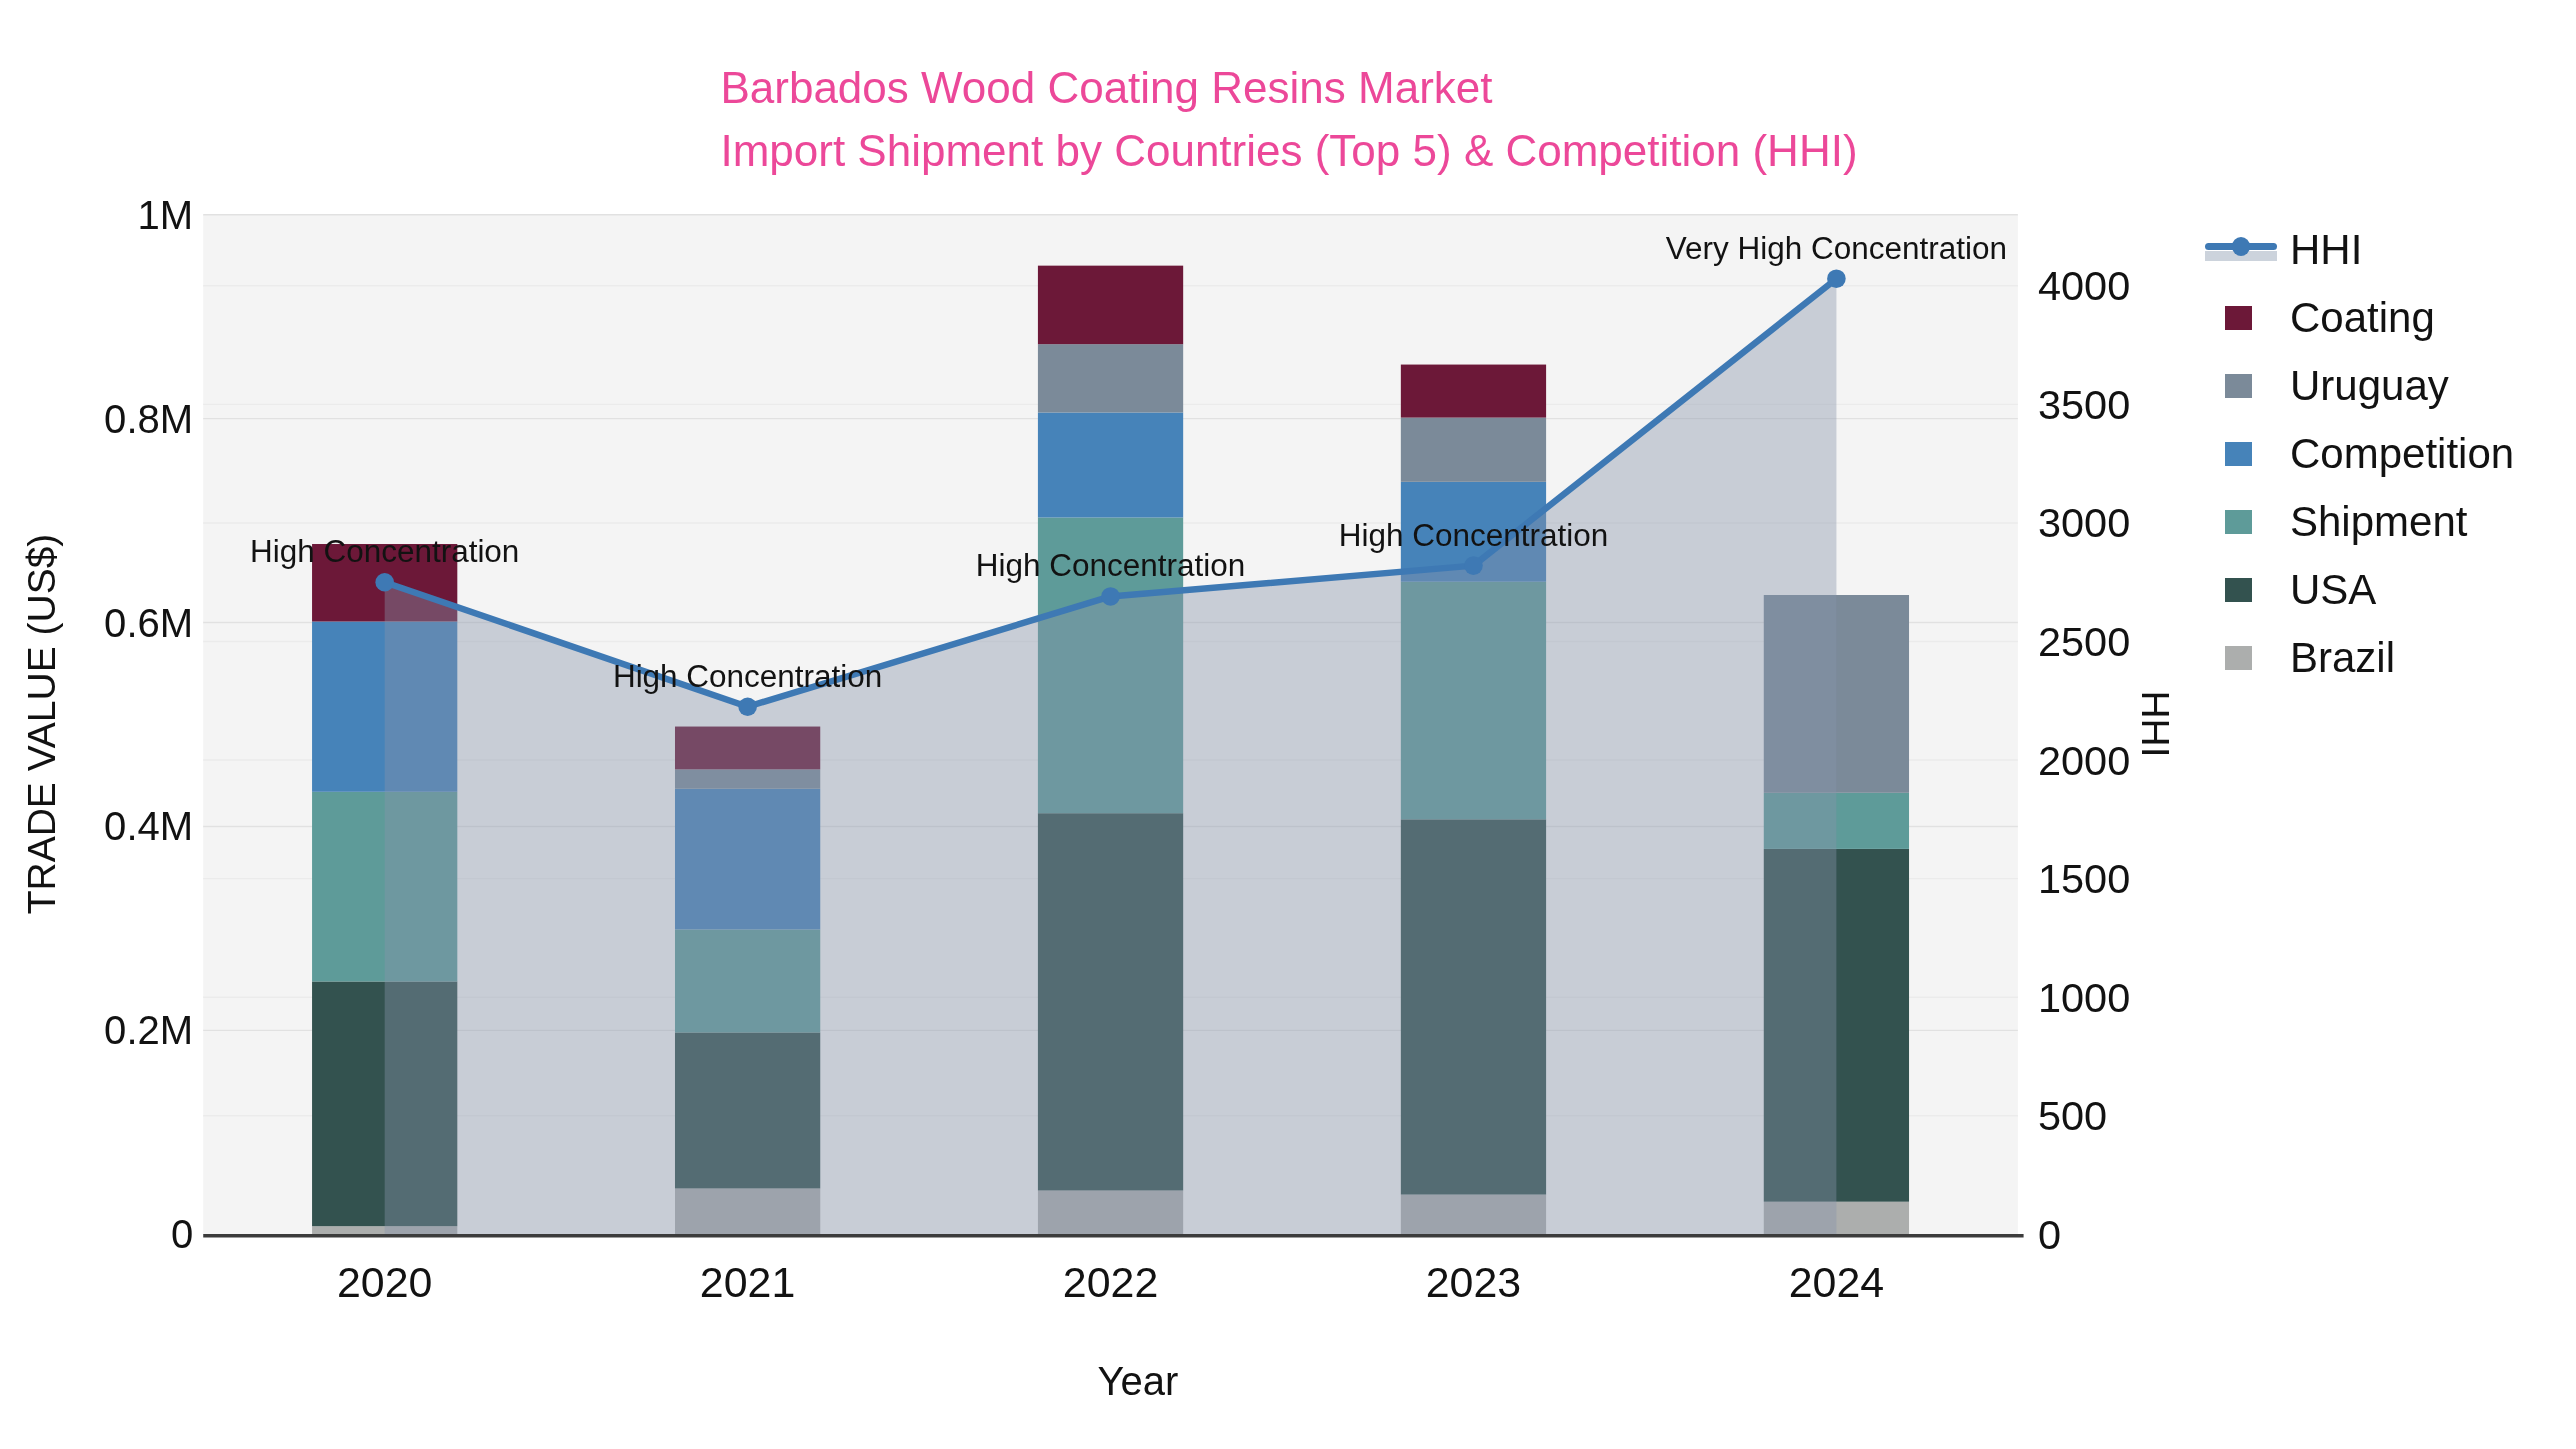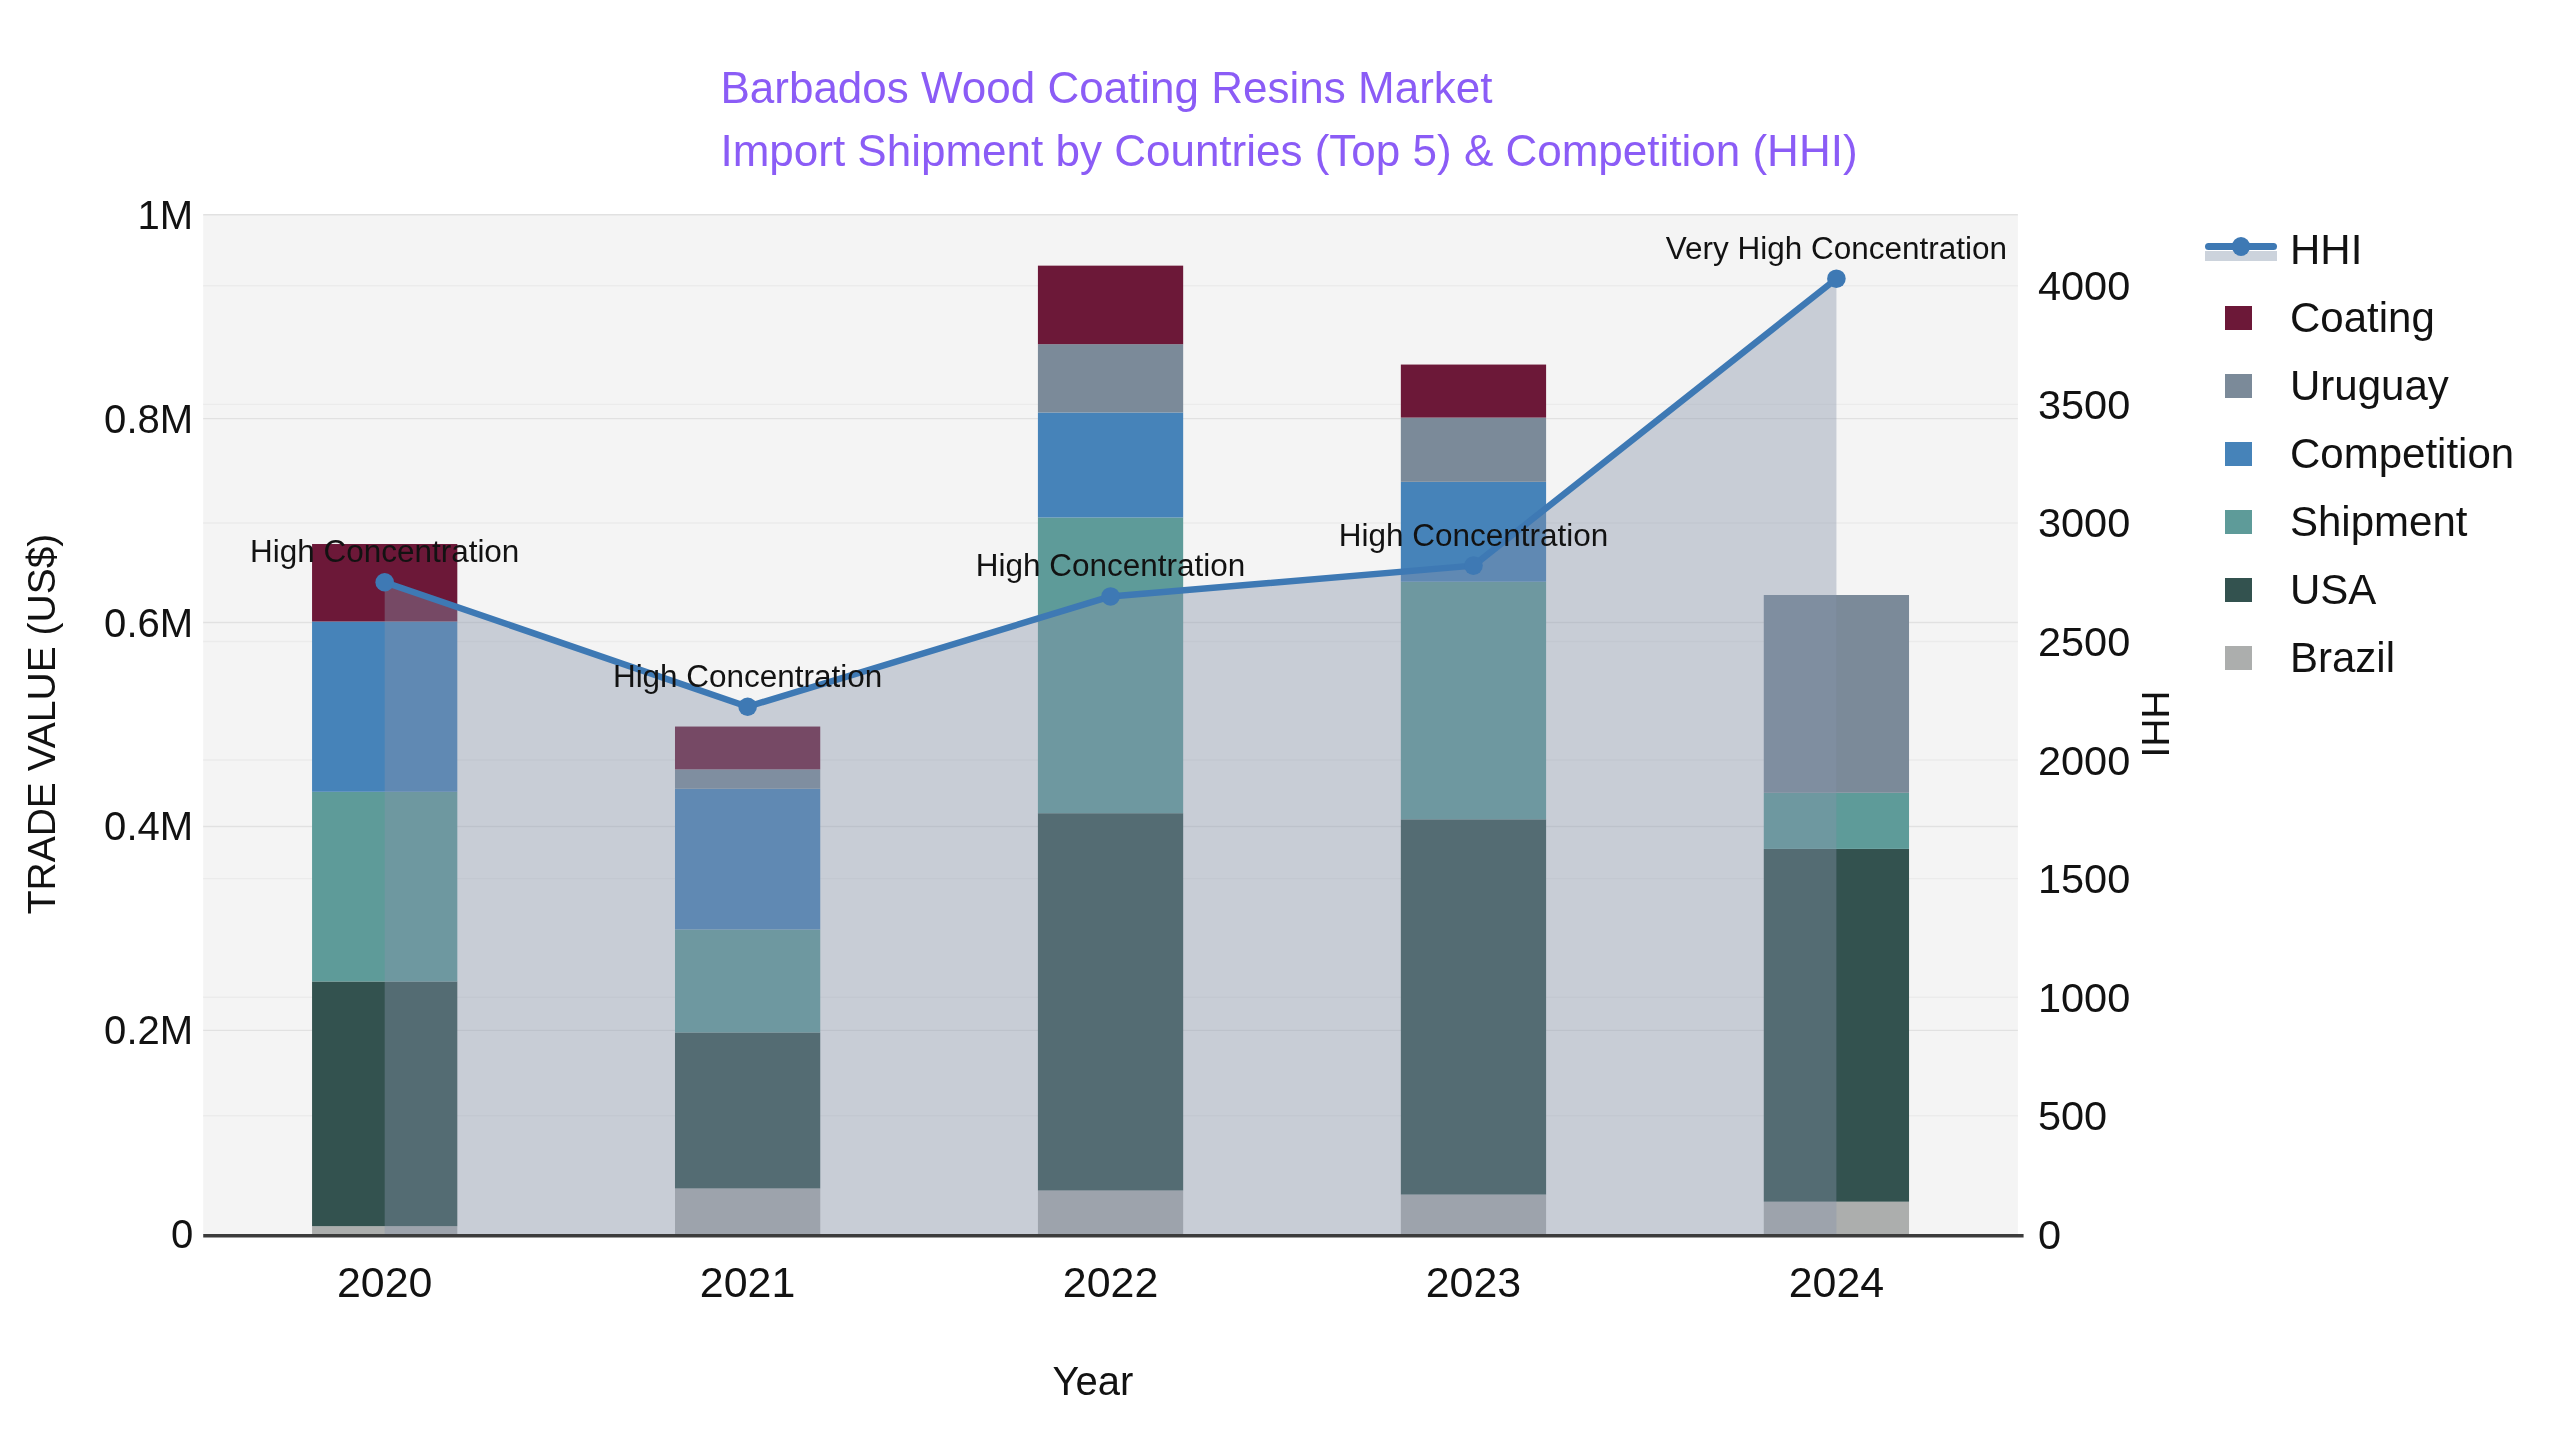--- a/index.html
+++ b/index.html
@@ -1,25 +1,25 @@
 <!DOCTYPE html>
 <html style="font-size:11.4px"><head>
 <meta charset="utf-8">
 <style>
   html,body{margin:0;padding:0;background:#ffffff;}
   body{width:2576px;height:1449px;position:relative;overflow:hidden;
        font-family:"Liberation Sans", sans-serif;color:#111;}
   .fig{position:absolute;inset:0;}
   .title-block{position:absolute;left:1289px;top:56px;transform:translateX(-50%);
 ered       text-align:center;white-space:nowrap;}
-  .title-line{font-size:44px;line-height:63px;color:#8b5cf6;}
+  .title-line{font-size:44px;line-height:63px;color:#ec4899;}
   .axis-title{position:absolute;white-space:nowrap;font-size:39px;color:#121212;}
   #axis-title-left{left:42px;top:724px;transform:translate(-50%,-50%) rotate(-90deg);}
   #axis-title-right{left:2155px;top:724px;transform:translate(-50%,-50%) rotate(90deg);}
-  #axis-title-x{left:1093px;top:1381px;transform:translate(-50%,-50%);font-size:40px;}
+  #axis-title-x{left:1138px;top:1381px;transform:translate(-50%,-50%);font-size:40px;}
   svg#plot{position:absolute;left:0;top:0;}
   #legend{position:absolute;left:2205px;top:228px;}
   .legend-row{display:flex;align-items:center;height:43px;margin-bottom:25px;cursor:pointer;}
   .legend-sym{width:75px;margin-right:10px;display:flex;align-items:center;justify-content:flex-start;position:relative;height:43px;}
   .legend-swatch{width:27px;height:24px;margin-left:20px;}
   .legend-label{font-size:42px;color:#121212;white-space:nowrap;}
   .hhi-sample{position:relative;width:72px;height:31.5px;}
   .hhi-band{position:absolute;left:0;top:17px;width:72px;height:10.7px;background:#ccd3dc;}
   .hhi-line{position:absolute;left:0;top:9.3px;width:72px;height:7.2px;border-radius:3.6px;}
   .hhi-dot{position:absolute;left:26.5px;top:3.6px;width:18.6px;height:18.6px;border-radius:50%;}

